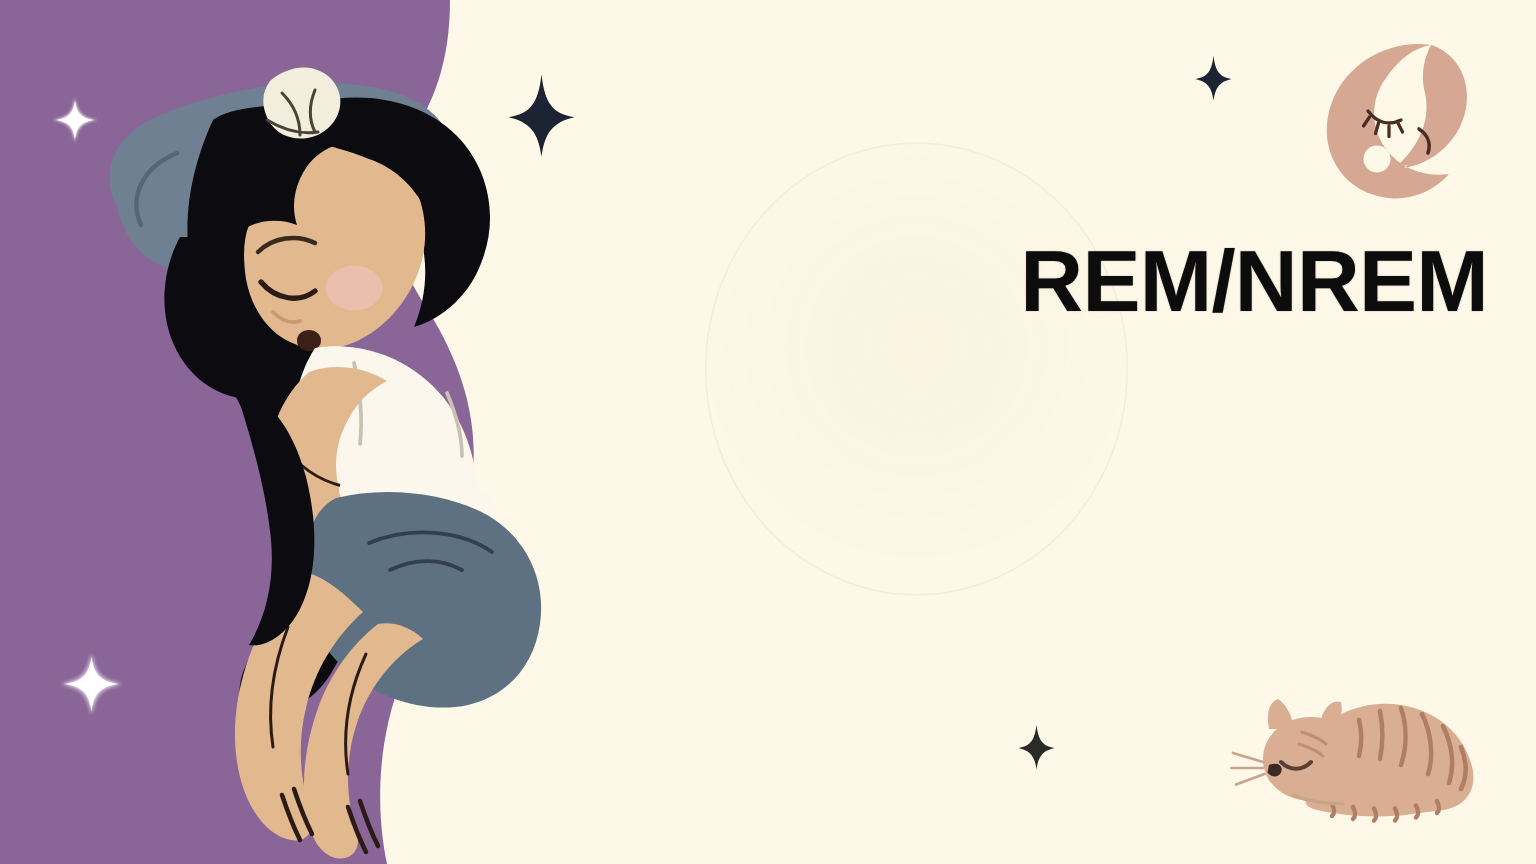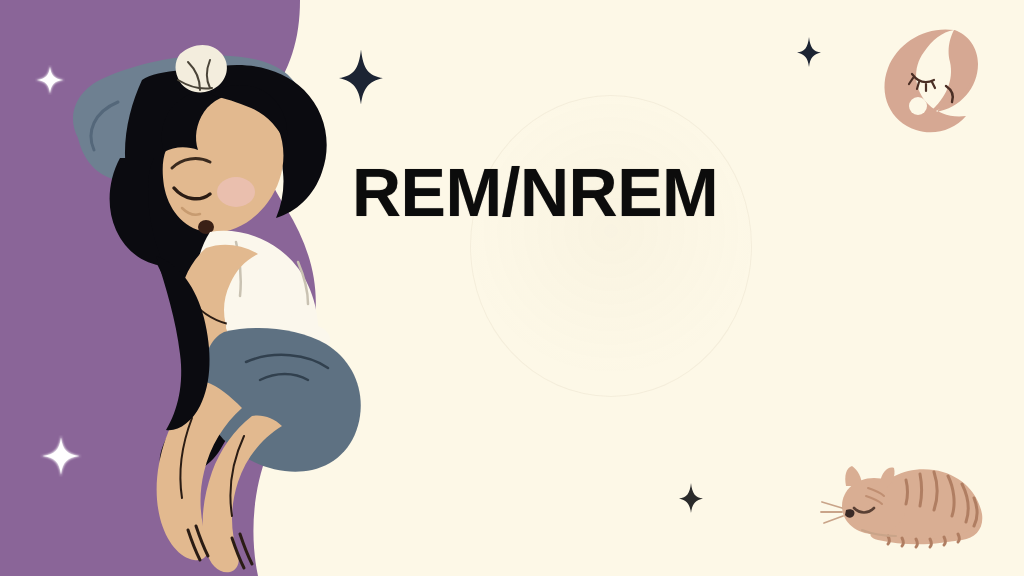--- a/index.html
+++ b/index.html
@@ -28,26 +28,26 @@
     position: absolute;
   }
   .star svg { display: block; }
 
   
   #title-block {
     position: absolute;
     left: 352px;
     top: 160px;
     width: 640px;
-    text-align: left;
+    text-align: right;
     line-height: 0.96;
     letter-spacing: -0.5px;
     color: #0c0c0c;
     font-weight: bold;
-    font-size: 68px;
+    font-size: 58px;
     font-family: "Liberation Sans", sans-serif;
     text-shadow: 0 0 1px rgba(0,0,0,0.35);
   }
   #title-block .tline { display: block; white-space: nowrap; }
 
   
   #watermark {
     position: absolute;
     left: 470px; top: 95px;
     width: 280px; height: 300px;

